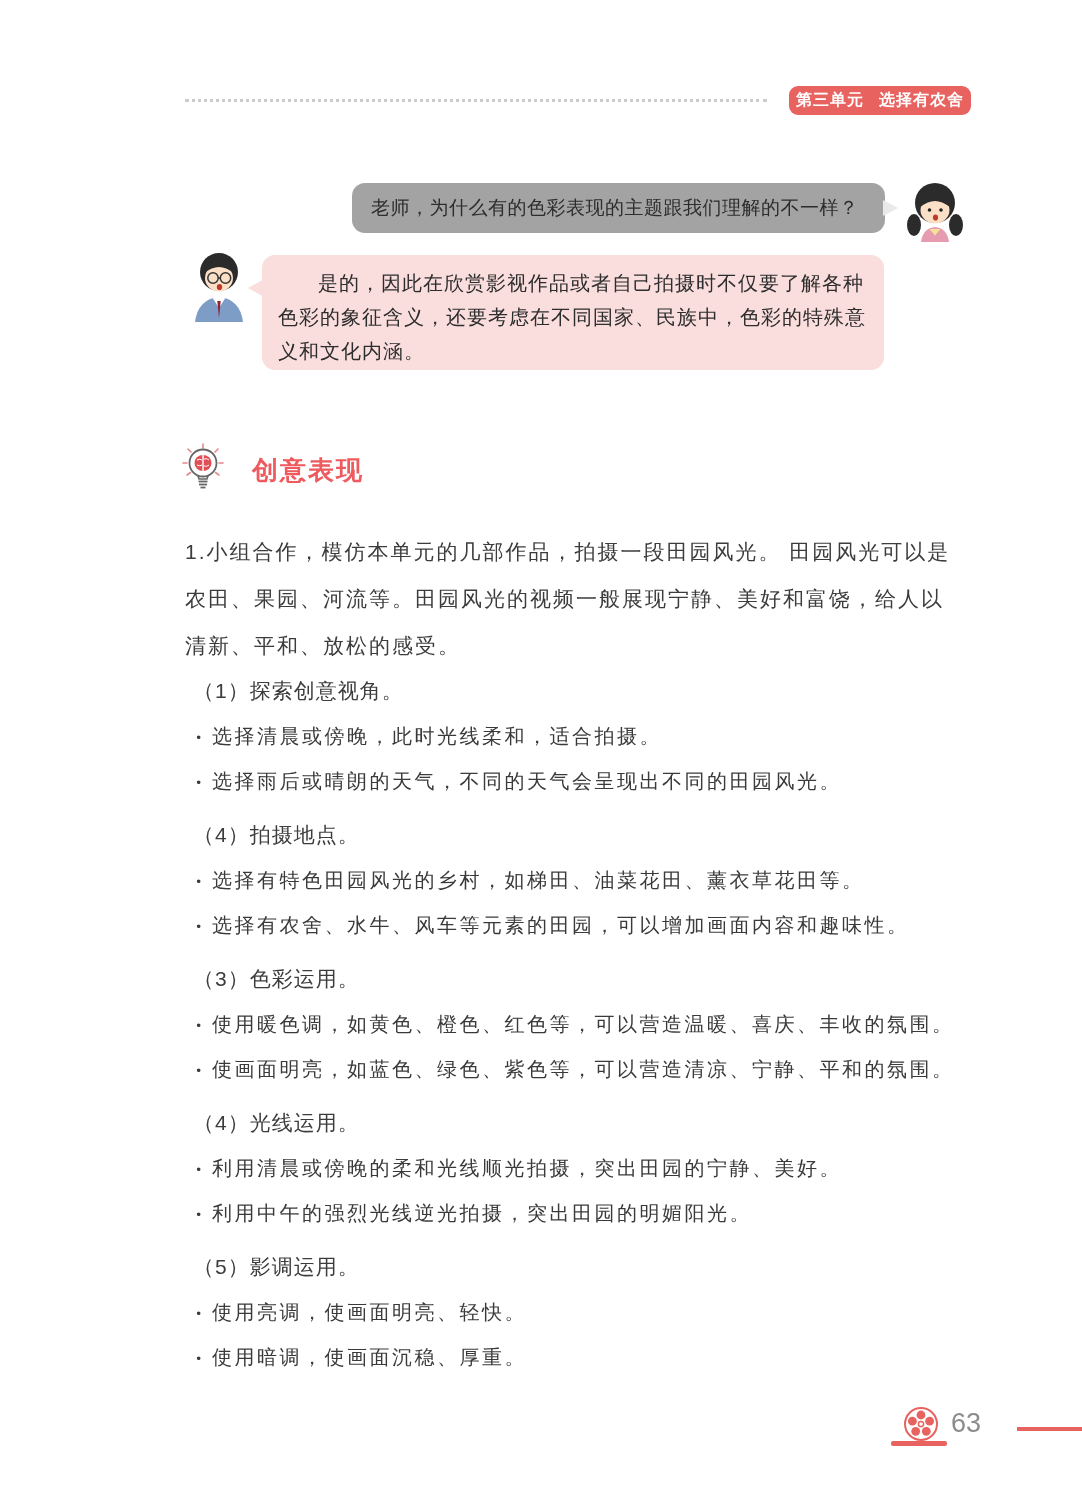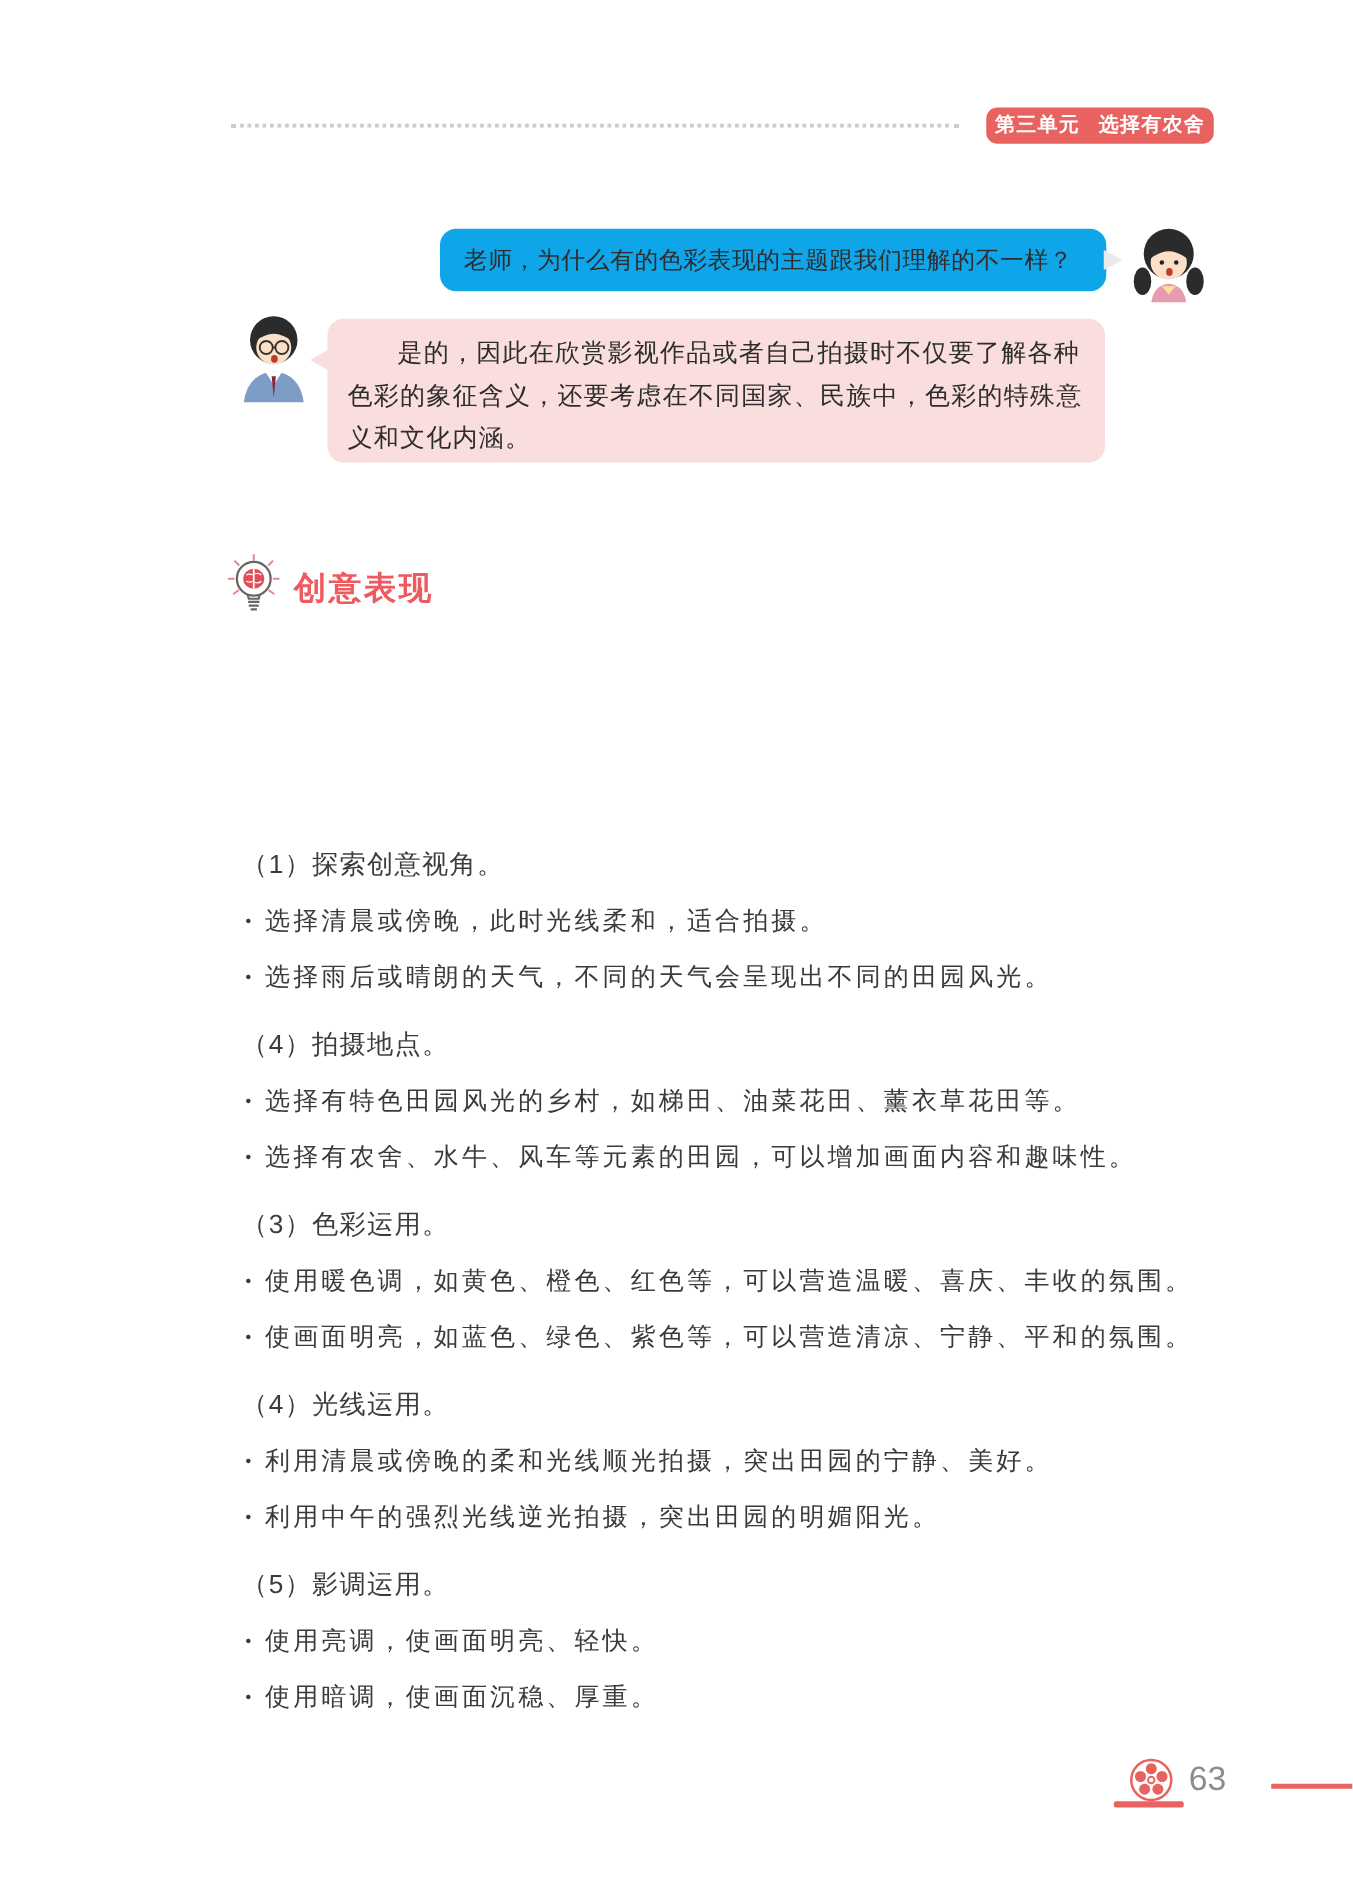--- a/index.html
+++ b/index.html
@@ -7,36 +7,36 @@
   .page { position:relative; width:1082px; height:1508px; background:#ffffff; overflow:hidden; }
 
   
   .dotted-rule { position:absolute; left:185px; top:99px; width:582px; border-top:3px dotted #cccccc; }
   .unit-badge { position:absolute; left:789px; top:86px; width:182px; height:29px;
     background:#E8625F; border-radius:9px; color:#ffffff; display:flex; align-items:center;
     justify-content:center; gap:15px; font-size:16px; font-weight:bold; letter-spacing:1px; }
 
   
   .student-bubble { position:absolute; left:352px; top:183px; width:533px; height:50px;
-    background:#0ea5e9; border-radius:13px; display:flex; align-items:center; padding:0 19px;
+    background:#a3a3a3; border-radius:13px; display:flex; align-items:center; padding:0 19px;
     font-family:Liberation Sans, sans-serif; font-size:19px; letter-spacing:0.5px; color:#2d2d2d; }
   .student-bubble .tail { content:""; position:absolute; right:-13px; top:17px; width:0; height:0;
     border-top:8px solid transparent; border-bottom:8px solid transparent; border-left:15px solid #E9E9E9; }
   .girl-avatar { position:absolute; left:903px; top:180px; }
 
   .teacher-avatar { position:absolute; left:186px; top:250px; }
   .teacher-bubble { position:absolute; left:262px; top:255px; width:622px;
     background:#FADEDD; border-radius:13px; padding:11px 16px 2px;
     font-family:"Liberation Serif", serif; font-size:20px; letter-spacing:1px; line-height:34px;
     color:#2d2d2d; text-indent:2em; }
   .teacher-bubble .tail { position:absolute; left:-14px; top:24px; width:0; height:0;
     border-top:9px solid transparent; border-bottom:9px solid transparent; border-right:16px solid #FADEDD; }
 
   
-  .section-header { position:absolute; left:180px; top:441px; display:flex; align-items:center; gap:9px; }
+  .section-header { position:absolute; left:180px; top:441px; display:flex; align-items:center; gap:26px; }
   .section-title { font-size:26px; font-weight:bold; color:#EE5A5E; letter-spacing:2px; }
 
   
   .intro { position:absolute; left:185px; top:528px; width:780px; font-size:21px;
     letter-spacing:2px; line-height:47px; color:#3C3C3C; }
 
   .items { position:absolute; left:193px; top:668px; width:810px; }
   .item { margin-bottom:8px; }
   .item-heading { font-size:21px; color:#3C3C3C; height:46px; display:flex; align-items:center; letter-spacing:1px; }
   .item-bullet { position:relative; padding-left:19px; font-family:"Liberation Serif", serif;
@@ -116,20 +116,21 @@
       <line x1="23" y1="14" x2="23" y2="30" stroke="#ffffff" stroke-width="1.4"></line>
       <path d="M17 19 q3 -1.5 5 0 M17 24 q3 1.5 5 0 M24 18 q3 -1 5 1 M24 25 q3 1 5 -1" fill="none" stroke="#ffffff" stroke-width="1"></path>
       <path d="M18 34.5 L19 38 L27 38 L28 34.5" fill="none" stroke="#666666" stroke-width="1.6"></path>
       <line x1="18.5" y1="40.5" x2="27.5" y2="40.5" stroke="#666666" stroke-width="1.8"></line>
       <line x1="19" y1="43.5" x2="27" y2="43.5" stroke="#666666" stroke-width="1.8"></line>
       <line x1="20.5" y1="46.5" x2="25.5" y2="46.5" stroke="#666666" stroke-width="1.8"></line>
     </svg>
     <span class="section-title">创意表现</span>
   </div>
 
+  <p class="intro">1.小组合作，模仿本单元的几部作品，拍摄一段田园风光。 田园风光可以是农田、果园、河流等。田园风光的视频一般展现宁静、美好和富饶，给人以清新、平和、放松的感受。</p>
 
   <div class="items">
     <div class="item">
       <div class="item-heading">（1）探索创意视角。</div>
       <div class="item-bullet">选择清晨或傍晚，此时光线柔和，适合拍摄。</div>
       <div class="item-bullet">选择雨后或晴朗的天气，不同的天气会呈现出不同的田园风光。</div>
     </div>
     <div class="item">
       <div class="item-heading">（4）拍摄地点。</div>
       <div class="item-bullet">选择有特色田园风光的乡村，如梯田、油菜花田、薰衣草花田等。</div>

